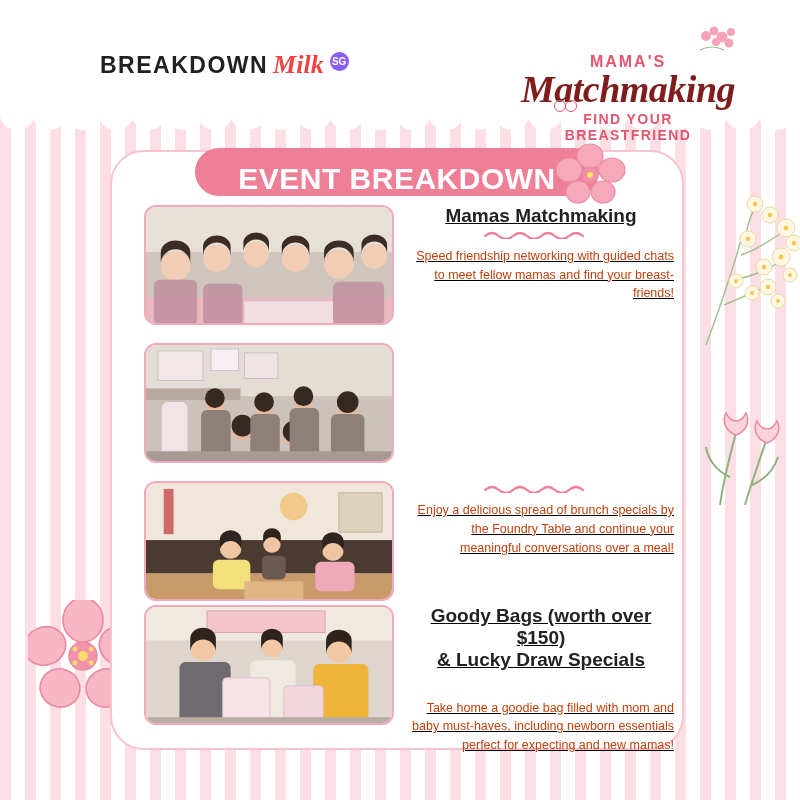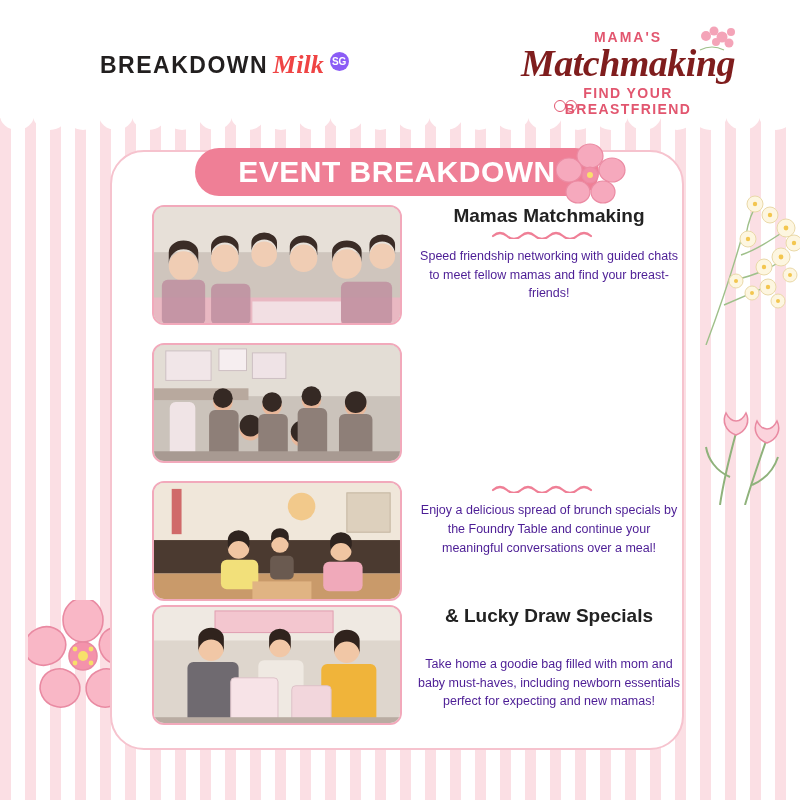--- a/index.html
+++ b/index.html
@@ -37,21 +37,21 @@
     display:inline-block; width:19px; height:19px; border-radius:50%;
     background:#8b5cf6; color:#fff; font-size:10px; font-weight:bold;
     text-align:center; line-height:19px; margin-left:4px; position:relative; top:-8px;
   }
 
   .logo-right {
     position:absolute; right:62px; top:30px; width:220px; height:80px; text-align:center;
   }
   .mamas {
     font-family:"Liberation Sans", sans-serif; font-weight:bold;
-    font-size:14px; letter-spacing:2px; color:#e2566f; line-height:1;
+    font-size:16px; letter-spacing:2px; color:#e2566f; line-height:1;margin-top:24px;
   }
   .matchmaking {
     font-family:"Liberation Serif", serif; font-style:italic; font-weight:bold;
     font-size:38px; color:#7f1d1d; line-height:1.05; letter-spacing:-0.5px;
   }
   .findyour {
     font-family:"Liberation Sans", sans-serif; font-weight:bold;
     font-size:14px; letter-spacing:1.4px; color:#e2566f; margin-top:1px;
   }
   .boob-icon {
@@ -86,48 +86,48 @@
   
   .card {
     position:absolute; left:110px; top:150px; width:574px; height:600px;
     background:#ffffff; border:2px solid #f6c3ce; border-radius:34px; z-index:4;
   }
 
   
   .title-pill {
     position:absolute; left:195px; top:148px; width:404px; height:48px;
     background:#ef7f96; border-radius:24px; z-index:7;
-    display:flex; align-items:center; justify-content:center;
+    display:flex; align-items:flex-end; justify-content:center;
   }
   .title-pill .txt {
     color:#ffffff; font-weight:bold; font-size:30px; letter-spacing:0.5px;
     font-family:"Liberation Sans", sans-serif;
   }
 
   
   .rows { position:absolute; left:110px; top:195px; width:574px; height:560px; z-index:8; }
-  .row { position:absolute; left:8px; width:574px; display:flex; }
+  .row { position:absolute; left:0; width:574px; display:flex;text-decoration:underline; }
 
   .photo {
     width:250px; height:120px; border-radius:12px; border:2px solid #f2a9bb;
     margin-left:34px; overflow:hidden; position:relative; flex:none;
   }
   .photo .ph-inner { position:absolute; inset:0; }
 
   .text-col {
     flex:1; padding-left:14px; padding-right:10px; text-align:center;
   }
   .item-title {
     font-family:"Liberation Sans", sans-serif;
     font-weight:bold; color:#222; font-size:19px; line-height:1.15;
   }
   .squiggle { display:block; margin:4px auto 8px; }
   .item-body {
     font-family:"Liberation Sans", sans-serif;
-    font-size:12.5px; color:#4c1d95; line-height:1.5;
+    font-size:12.5px; color:#c2410c; line-height:1.5;text-align:right;
   }
 
   
   .deco { position:absolute; z-index:3; }
   .deco-baby { right:-6px; top:195px; }
   .deco-tulip { right:10px; top:385px; }
   .deco-bigflower { left:28px; top:600px; }
   .deco-blossom-title { left:556px; top:142px; z-index:9; }
 </style>
 </head>
@@ -426,19 +426,20 @@
           </g>
           <rect x="34" y="56" width="52" height="64" rx="6" fill="#6f6a70"></rect>
           <rect x="106" y="54" width="46" height="66" rx="6" fill="#efe9e2"></rect>
           <rect x="170" y="58" width="56" height="62" rx="6" fill="#f0b43a"></rect>
           <rect x="78" y="72" width="48" height="48" rx="4" fill="#f7e3e7" stroke="#dcc2c8"></rect>
           <rect x="140" y="80" width="40" height="40" rx="4" fill="#f2d6dc" stroke="#dcc2c8"></rect>
           <rect x="0" y="112" width="250" height="8" fill="#b9aca2"></rect>
         </svg>
       </div>
       <div class="text-col">
+        <div class="item-title">Goody Bags (worth over $150)</div>
         <div class="item-title" style="margin-bottom:28px;">&amp; Lucky Draw Specials</div>
         <div class="item-body">Take home a goodie bag filled with mom and baby must-haves, including newborn essentials perfect for expecting and new mamas!</div>
       </div>
     </div>
 
   </div>
 </div>
 
 </body></html>

